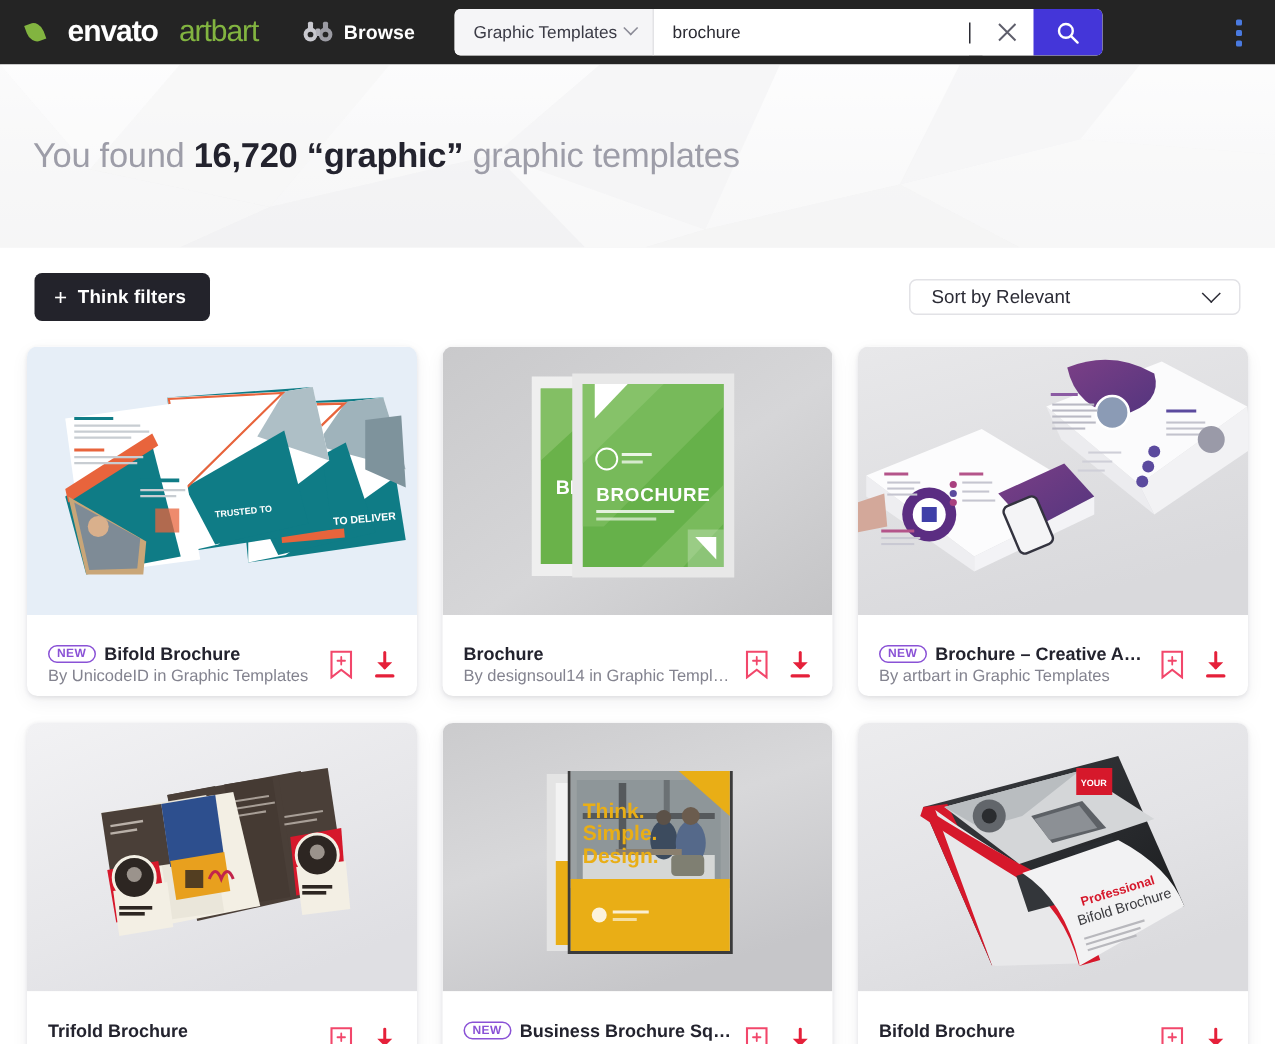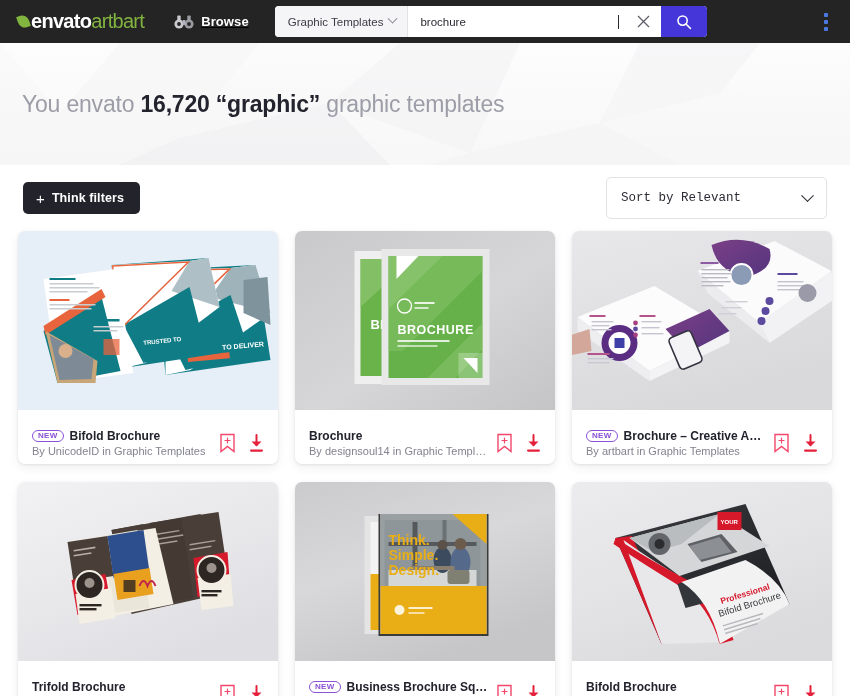--- a/index.html
+++ b/index.html
@@ -12,40 +12,39 @@
 
   
   .topbar {
     height: 43px;
     background: #242424;
     display: flex;
     align-items: center;
     padding: 0 14px;
     position: relative;
   }
-  .logo { display: flex; align-items: center; margin-left: 4px; }
+  .logo { display: flex; align-items: center; margin-left: 4px; gap: 14px; }
   .leaf {
     width: 11px; height: 13px;
     background: #82b440;
     border-radius: 0 60% 0 60%;
     transform: rotate(-20deg);
     margin-right: 2px;
   }
   .logo-envato {
     color: #ffffff; font-size: 20px; font-weight: bold;
     letter-spacing: -0.7px;
   }
   .logo-elements {
     color: #82b440; font-size: 20px; font-weight: 300;
     letter-spacing: -0.7px;
   }
   .browse {
-    display: flex; align-items: center; gap: 7px;
+    display: flex; gap: 7px;
     margin-left: 30px;
-    text-decoration: underline;
   }
   .binoc { display: block; }
   .browse-label {
     color: #ffffff; font-size: 13px; font-weight: bold;
     letter-spacing: 0.1px;
   }
 
   .searchwrap {
     margin-left: 26px;
     display: flex;
@@ -135,29 +134,28 @@
     padding: 0 16px 0 13px;
     font-size: 12.5px;
     font-weight: bold;
     font-family: "Liberation Sans", sans-serif;
     display: flex; align-items: center; gap: 7px;
     cursor: pointer;
     letter-spacing: 0.1px;
   }
   .plus { font-size: 15px; font-weight: 400; line-height: 1; }
   .sortbox {
-    width: 221px; height: 42px;
+    width: 221px; height: 24px;
     border: 1px solid #e2e2e6;
     border-radius: 5px;
     background: #ffffff;
     display: flex; align-items: center;
     justify-content: space-between;
     padding: 0 14px;
     cursor: pointer;
-    font-family: Liberation Mono, monospace;
   }
   .sort-label { font-size: 12.5px; color: #2b2b35; font-weight: 500; }
   .chev-lg {
     width: 9px; height: 9px;
     border-right: 1.7px solid #2b2b35;
     border-bottom: 1.7px solid #2b2b35;
     transform: rotate(45deg) translate(-2px,-2px);
   }
 
   
@@ -271,21 +269,21 @@
     <polygon points="520,0 640,0 600,80 470,110" fill="#ffffff" opacity=".5"></polygon>
     <polygon points="640,0 760,0 720,50 600,80" fill="#f6f6f7" opacity=".85"></polygon>
     <polygon points="760,0 850,0 850,60 720,50" fill="#ffffff" opacity=".45"></polygon>
     <polygon points="60,70 180,95 120,122 0,122 0,0" fill="#fbfbfc" opacity=".5"></polygon>
     <polygon points="180,95 330,60 390,122 120,122" fill="#f4f4f5" opacity=".6"></polygon>
     <polygon points="330,60 470,110 430,122 390,122" fill="#ffffff" opacity=".5"></polygon>
     <polygon points="470,110 600,80 680,122 430,122" fill="#f6f6f7" opacity=".7"></polygon>
     <polygon points="600,80 720,50 850,60 850,122 680,122" fill="#fbfbfc" opacity=".6"></polygon>
   </svg>
   <div class="headline">
-    <span>You envato </span><b>16,720</b><span>&nbsp;</span><b>“graphic”</b><span> graphic templates</span>
+    <span>You found </span><b>16,720</b><span>&nbsp;</span><b>“graphic”</b><span> graphic templates</span>
   </div>
 </div>
 
 <div class="toolbar">
   <button class="showfilters">
     <span class="plus">+</span>
     <span>Think filters</span>
   </button>
   <div class="sortbox">
     <span class="sort-label">Sort by Relevant</span>

